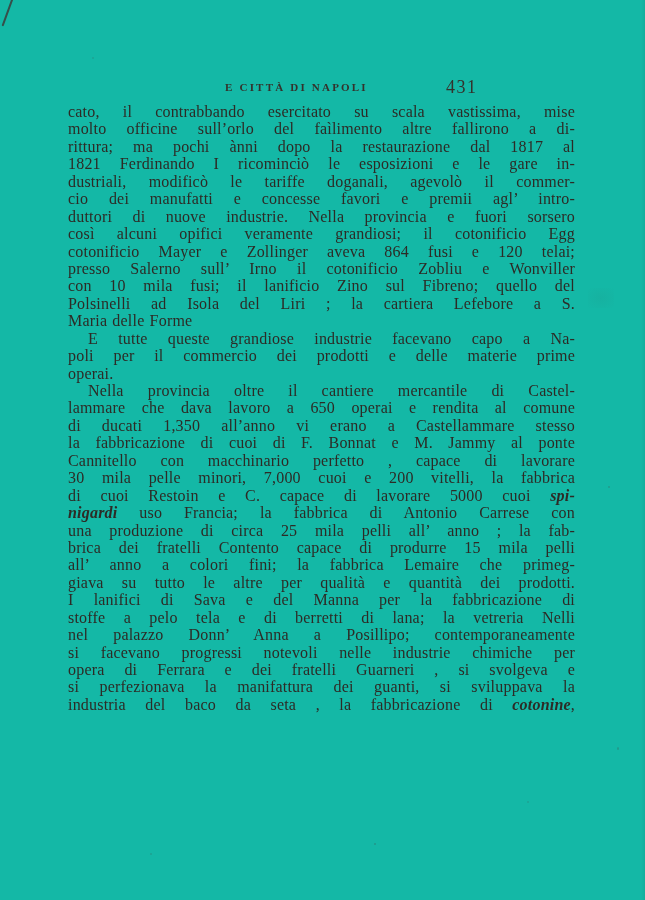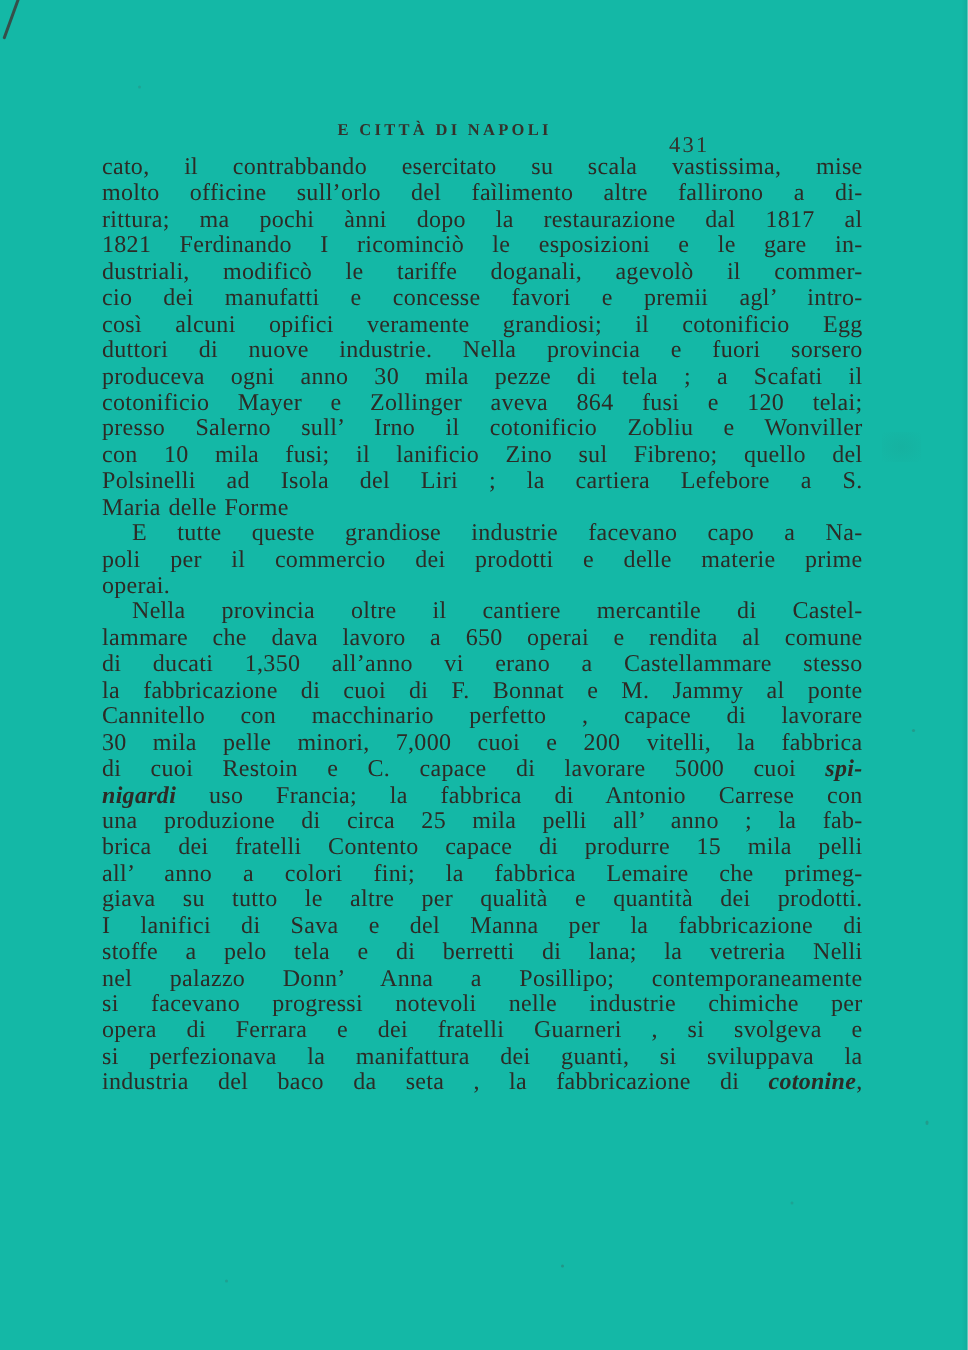--- a/index.html
+++ b/index.html
@@ -15,22 +15,22 @@
   .pen-mark{
     position:absolute;left:7px;top:-5px;width:2px;height:32px;
     background:#3c3c3a;transform:rotate(20deg);border-radius:1px;opacity:.85;
   }
   .running-title{
     position:absolute;top:81px;left:225px;
     font-size:11px;font-weight:700;letter-spacing:2.2px;color:#34322c;
     white-space:nowrap;
   }
   .page-number{
-    position:absolute;top:89px;left:446px;
-    font-size:15px;letter-spacing:1.5px;color:#34322c;
+    position:absolute;top:77px;left:446px;
+    font-size:18px;letter-spacing:1.5px;color:#34322c;
   }
   .text-block{
     position:absolute;top:103px;left:68px;width:507px;
     font-size:16px;line-height:17.45px;color:#2d2b26;
     letter-spacing:0.2px;word-spacing:0.06em;
   }
   .line{
     text-align:justify;
     text-align-last:justify;
     height:17.45px;white-space:normal;
@@ -55,23 +55,22 @@
   <div class="running-title">E CITTÀ DI NAPOLI</div>
   <div class="page-number">431</div>
 
   <div class="text-block" id="text-block">
       <div class="line"><span>cato, il contrabbando esercitato su scala vastissima, mise</span></div>
       <div class="line"><span>molto officine sull’orlo del faìlimento altre fallirono a di-</span></div>
       <div class="line"><span>rittura; ma pochi ànni dopo la restaurazione dal 1817 al</span></div>
       <div class="line"><span>1821 Ferdinando I ricominciò le esposizioni e le gare in-</span></div>
       <div class="line"><span>dustriali, modificò le tariffe doganali, agevolò il commer-</span></div>
       <div class="line"><span>cio dei manufatti e concesse favori e premii agl’ intro-</span></div>
+      <div class="line"><span>duttori di nuove industrie. Nella provincia e fuori sorsero</span></div>
       <div class="line"><span>così alcuni opifici veramente grandiosi; il cotonificio Egg</span></div>
-      <div class="line"><span>duttori di nuove industrie. Nella provincia e fuori sorsero</span></div>
-      <div class="line"><span>produceva ogni anno 30 mila pezze di tela ; a Scafati il</span></div>
       <div class="line"><span>cotonificio Mayer e Zollinger aveva 864 fusi e 120 telai;</span></div>
       <div class="line"><span>presso Salerno sull’ Irno il cotonificio Zobliu e Wonviller</span></div>
       <div class="line"><span>con 10 mila fusi; il lanificio Zino sul Fibreno; quello del</span></div>
       <div class="line"><span>Polsinelli ad Isola del Liri ; la cartiera Lefebore a S.</span></div>
       <div class="line no-justify"><span>Maria delle Forme</span></div>
       <div class="line indent"><span>E tutte queste grandiose industrie facevano capo a Na-</span></div>
       <div class="line"><span>poli per il commercio dei prodotti e delle materie prime</span></div>
       <div class="line no-justify"><span>operai.</span></div>
       <div class="line indent"><span>Nella provincia oltre il cantiere mercantile di Castel-</span></div>
       <div class="line"><span>lammare che dava lavoro a 650 operai e rendita al comune</span></div>

